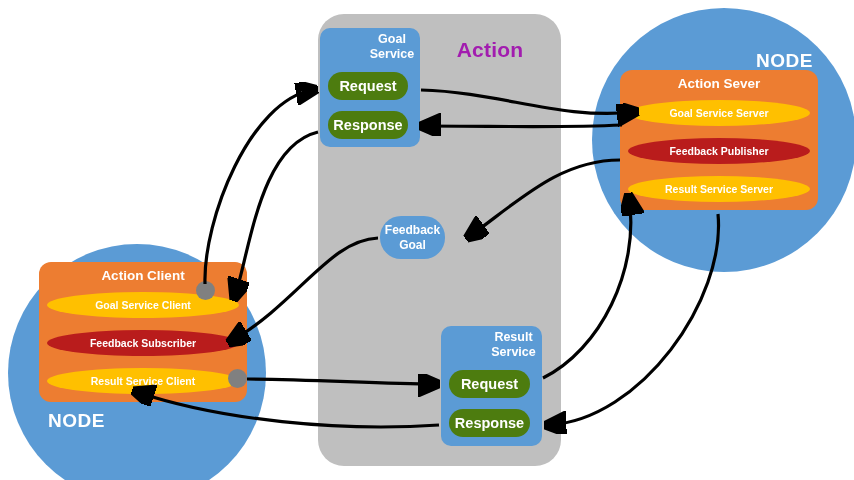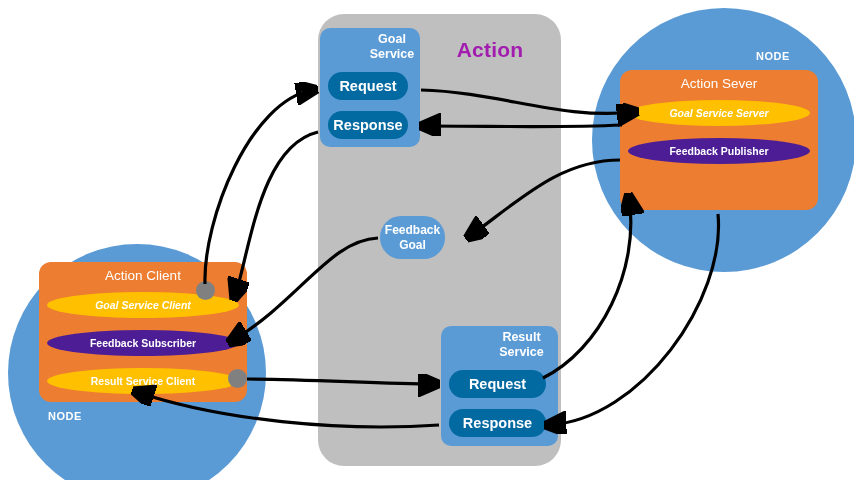--- a/index.html
+++ b/index.html
@@ -49,21 +49,21 @@
     height: 258px;
   }
   #node-server-circle {
     left: 592px;
     top: 8px;
     width: 264px;
     height: 264px;
   }
   .node-label {
     position: absolute;
-    font-size: 11px;
+    font-size: 19px;
     font-weight: bold;
     color: #ffffff;
     letter-spacing: .5px;
   }
   #node-label-client { left: 48px; top: 410px; }
   #node-label-server { left: 756px; top: 50px; }
 
   
   .orange-box {
     position: absolute;
@@ -72,70 +72,70 @@
   }
   #action-client-box { left: 39px; top: 262px; width: 208px; height: 140px; }
   #action-server-box { left: 620px; top: 70px; width: 198px; height: 140px; }
 
   .orange-title {
     position: absolute;
     width: 100%;
     top: 6px;
     text-align: center;
     font-size: 13.5px;
-    font-weight: normal;
+    font-weight: bold;
     color: #ffffff;
   }
   
   .pill {
     position: absolute;
     left: 8px;
     right: 8px;
     height: 26px;
     border-radius: 50%;
     display: flex;
     align-items: center;
     justify-content: center;
     font-size: 10.5px;
     font-weight: bold;
     color: #ffffff;
     white-space: nowrap;
   }
   .pill-yellow { background: #FFC000; }
-  .pill-green  { background: #4c1d95; }
-  .pill-r1 { top: 30px; font-style: italic; }
+  .pill-green  { background: #b91c1c; }
+  .pill-r1 { top: 30px; }
   .pill-r2 { top: 68px; }
   .pill-r3 { top: 106px; }
 
   
   .svc-box {
     position: absolute;
     background: #5B9BD5;
     border-radius: 10px;
   }
   #goal-service-box   { left: 320px; top: 28px;  width: 100px; height: 119px; }
-  #result-service-box { left: 441px; top: 326px; width: 117px; height: 120px; }
+  #result-service-box { left: 441px; top: 326px; width: 101px; height: 120px; }
 
   .svc-title {
     position: absolute;
     left: 0; right: 0;
     top: 4px;
     text-align: center;
     font-size: 12.5px;
     font-weight: bold;
     color: #ffffff;
     line-height: 15px;
     padding-left: 44px;
   }
   .purple-box {
     position: absolute;
     left: 8px;
     right: 12px;
     height: 28px;
-    background: #0369a1;
+    background: #4d7c0f;
     border-radius: 14px;
     display: flex;
     align-items: center;
     justify-content: center;
     font-size: 14.5px;
     font-weight: bold;
     color: #ffffff;
   }
   .purple-req  { top: 44px; }
   .purple-resp { top: 83px; }
@@ -196,20 +196,21 @@
     <div class="pill pill-green  pill-r2">Feedback Subscriber</div>
     <div class="pill pill-yellow pill-r1">Goal Service Client</div>
     <div class="pill pill-yellow pill-r3">Result Service Client</div>
   </div>
   <div class="node-label" id="node-label-client">NODE</div>
 
   <div class="orange-box" id="action-server-box">
     <div class="orange-title">Action Sever</div>
     <div class="pill pill-yellow pill-r1">Goal Service Server</div>
     <div class="pill pill-green  pill-r2">Feedback Publisher</div>
+    <div class="pill pill-yellow pill-r3">Result Service Server</div>
   </div>
   <div class="node-label" id="node-label-server">NODE</div>
 
   <div class="svc-box" id="goal-service-box">
     <div class="svc-title">
       <span>Goal</span><br>
       <span>Service</span>
     </div>
     <div class="purple-box purple-req">Request</div>
     <div class="purple-box purple-resp">Response</div>

